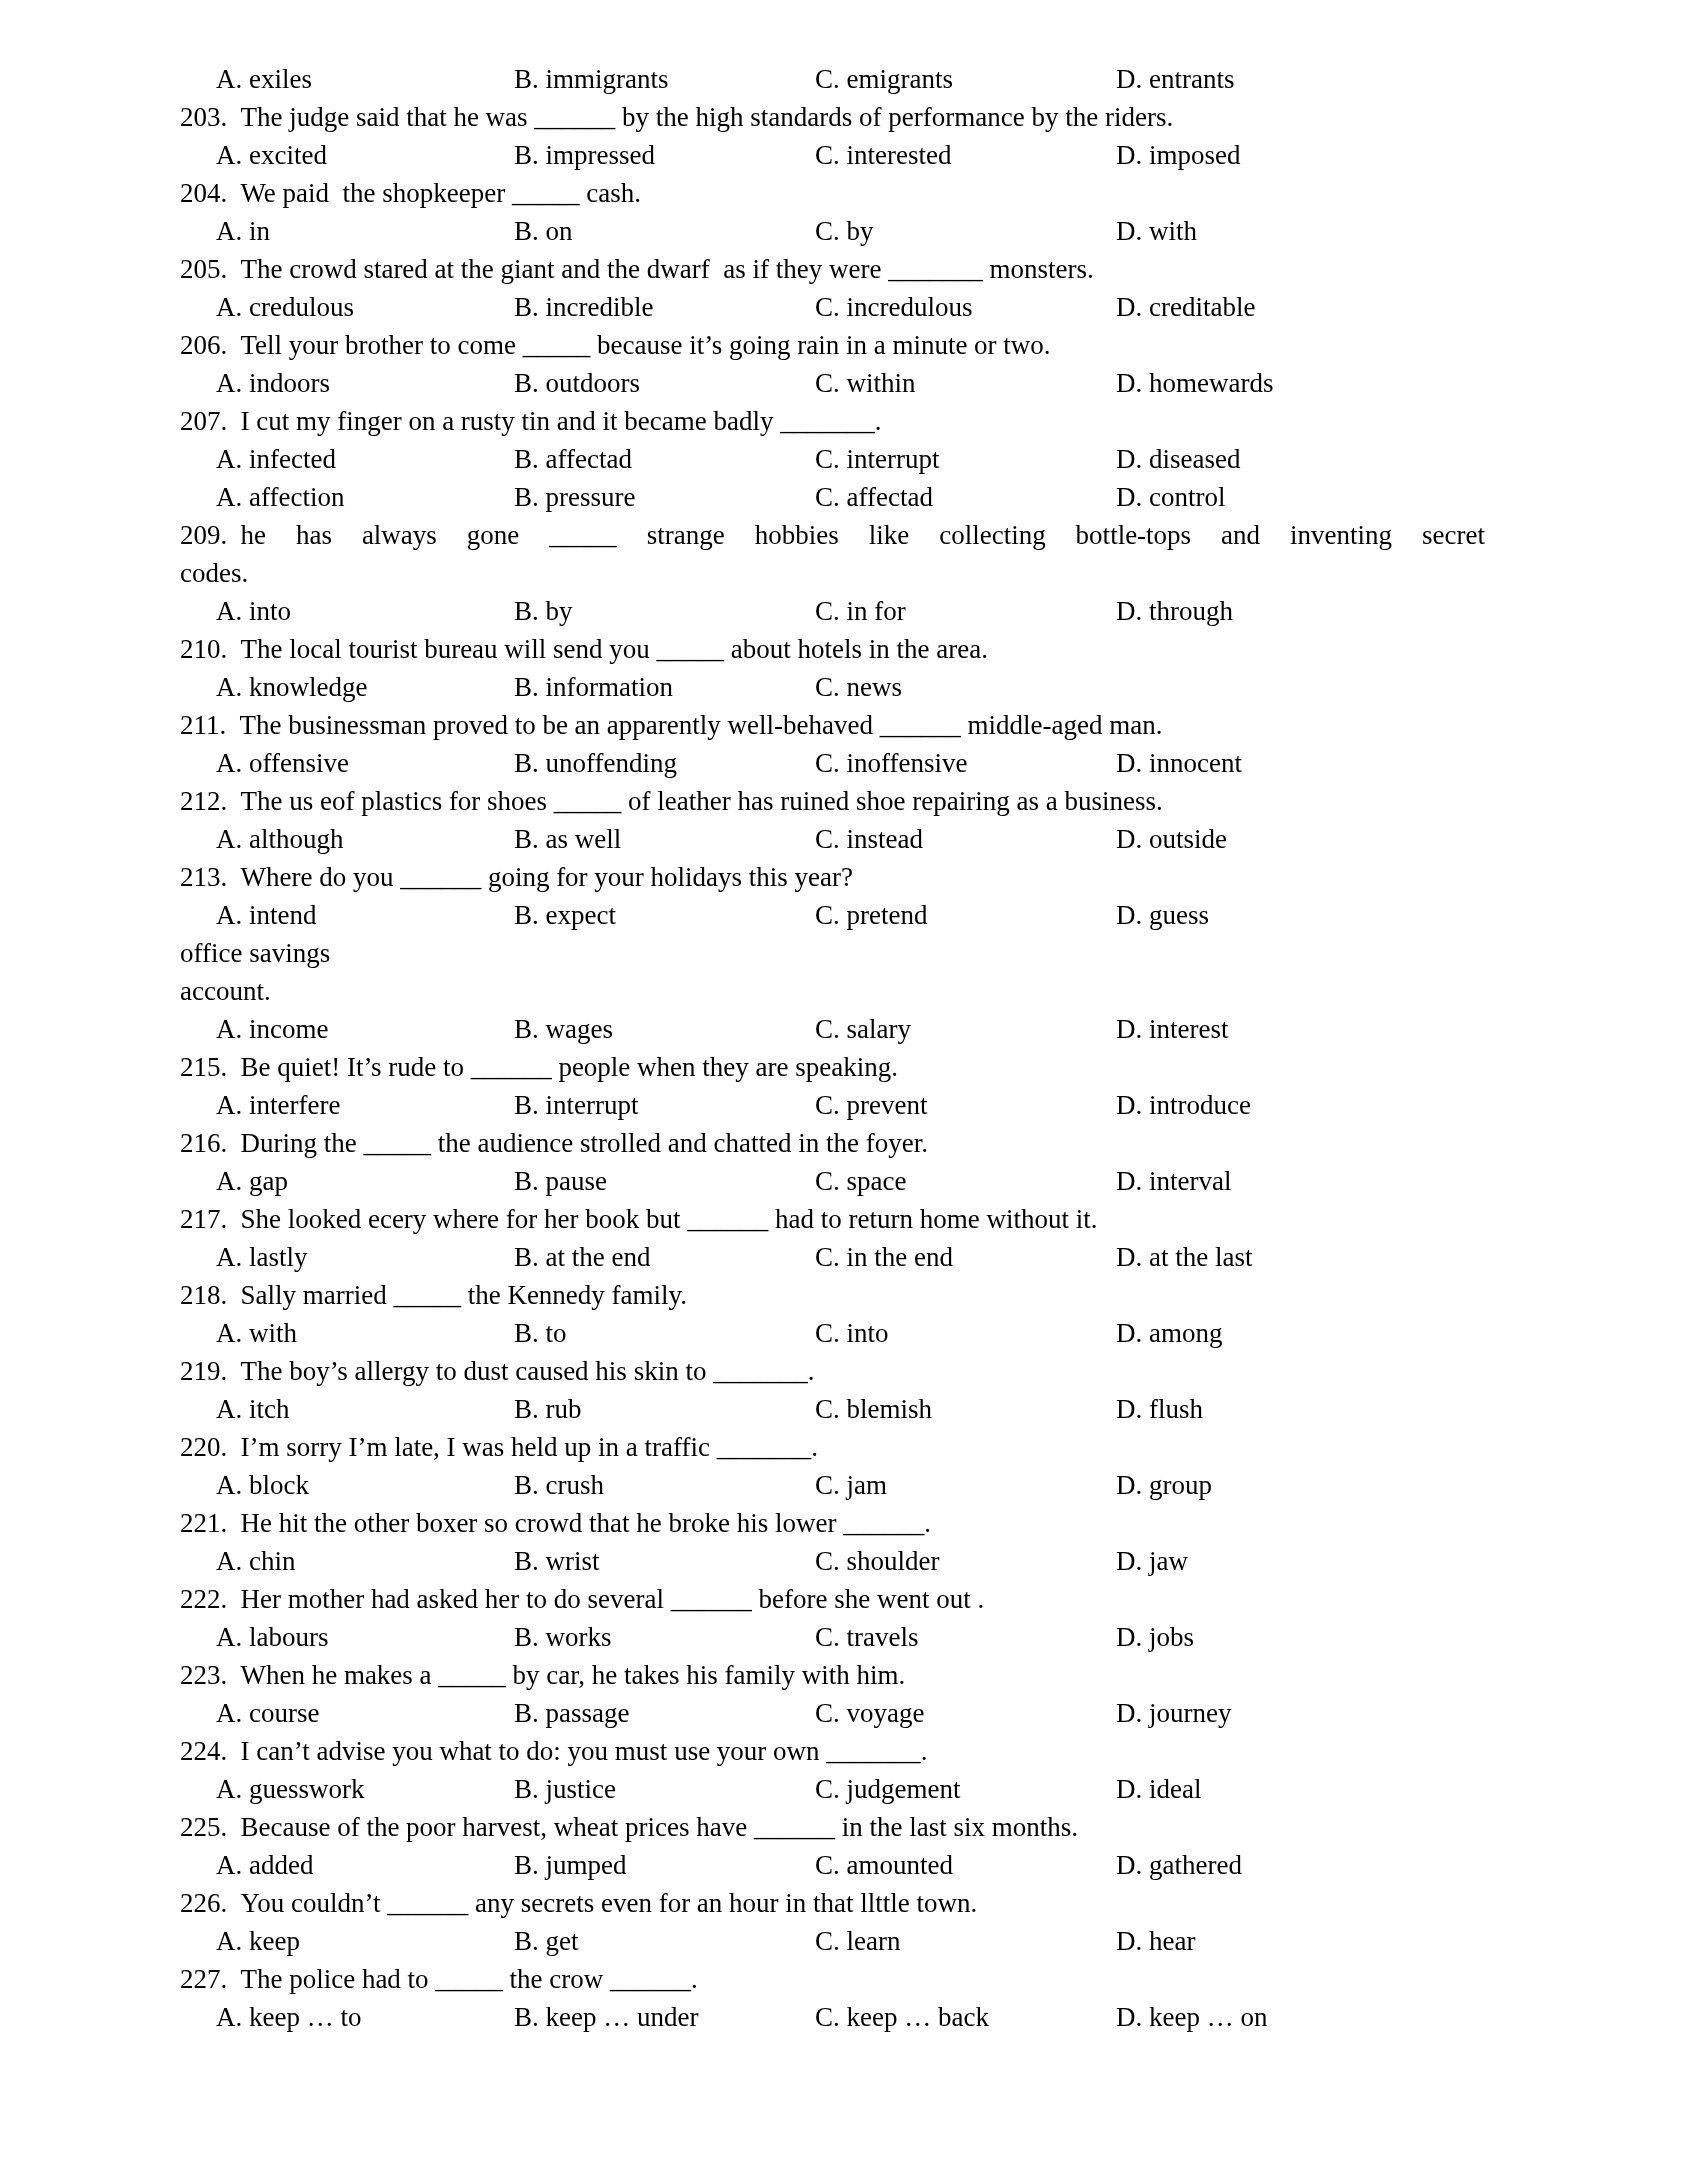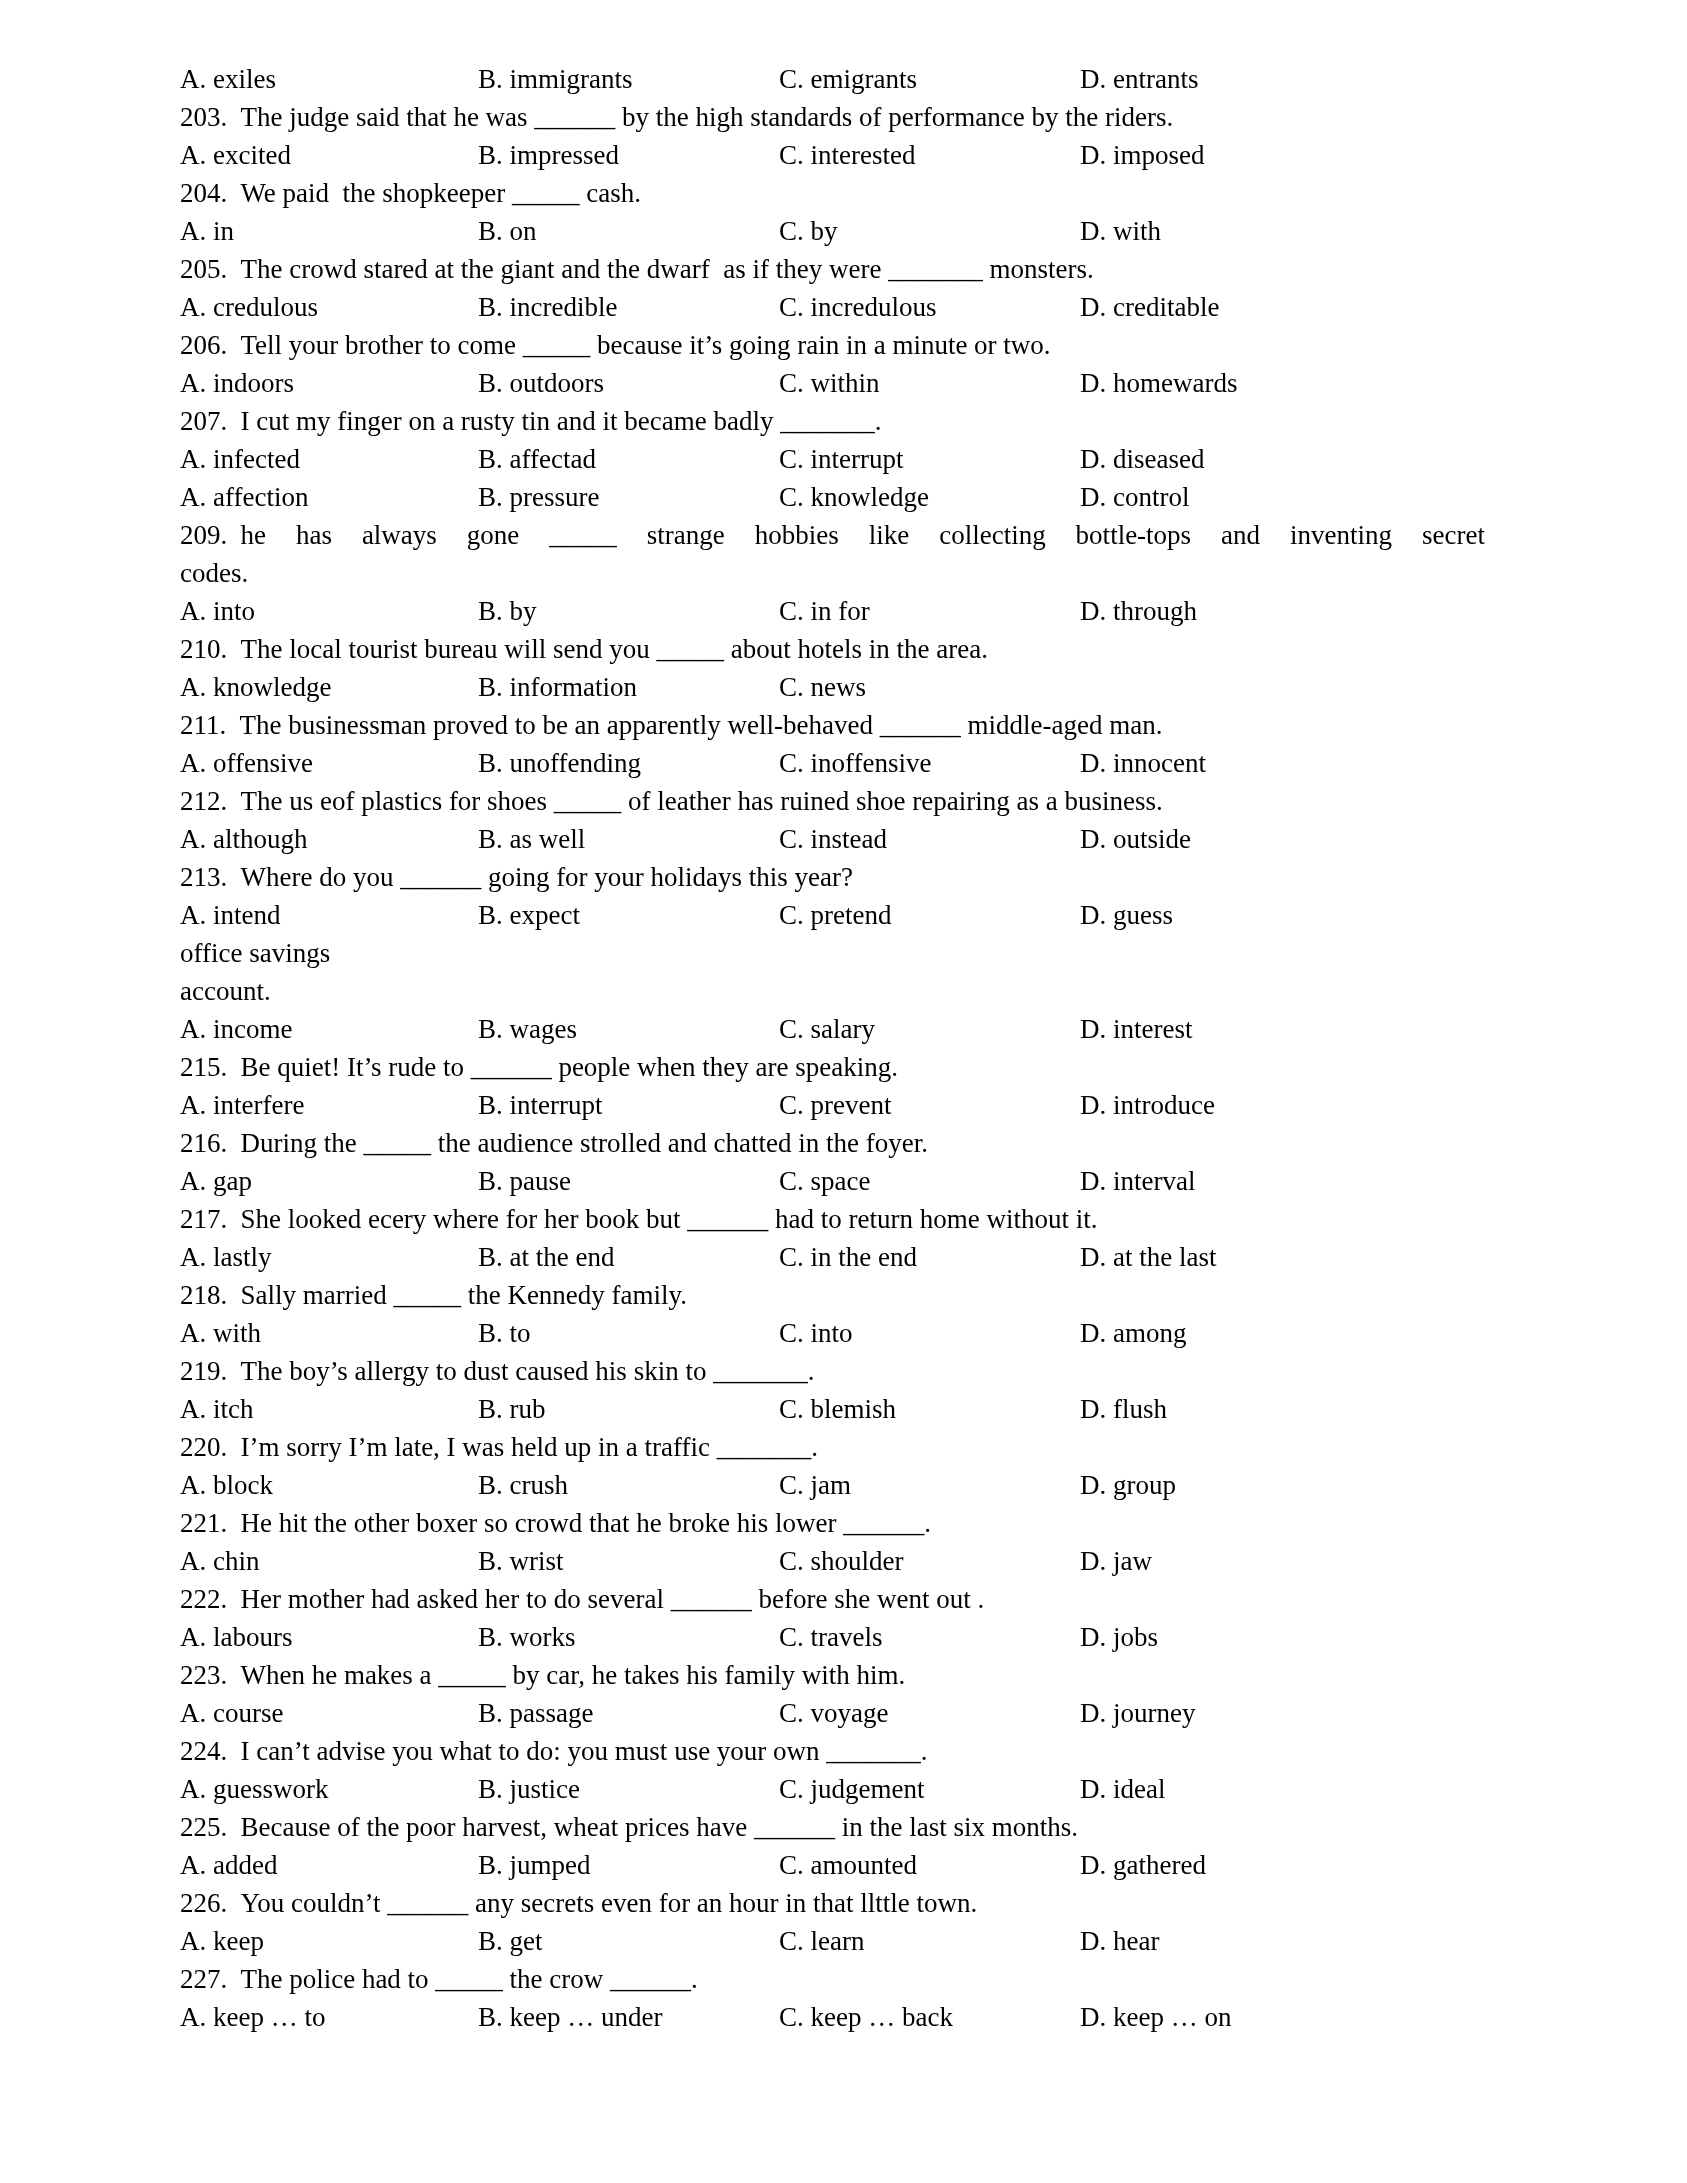--- a/index.html
+++ b/index.html
@@ -19,20 +19,21 @@
     width: 1305px;
     line-height: 38px;
   }
   .q-line { text-align: justify; }
   
   .q-line.justify-full { text-align-last: justify; }
   .q-num { padding-right: 13.2px; }
   .opt-row {
     display: grid;
     grid-template-columns: 298px 301px 301px 1fr;
+    margin-left: 36px;
   }
   .opt { white-space: nowrap; }
 </style>
 </head>
 <body>
 
 <div class="page">
   <div class="content" id="content">
   <div class="opt-row">
     <span class="opt">A. exiles</span>
@@ -93,21 +94,21 @@
     <span class="opt">A. infected</span>
     <span class="opt">B. affectad</span>
     <span class="opt">C. interrupt</span>
     <span class="opt">D. diseased</span>
   </div>
 
 
   <div class="opt-row">
     <span class="opt">A. affection</span>
     <span class="opt">B. pressure</span>
-    <span class="opt">C. knowledge</span>
+    <span class="opt">C. affectad</span>
     <span class="opt">D. control</span>
   </div>
 
   <div class="q-block">
     <div class="q-line justify-full"><span class="q-num">209.</span><span class="q-text">he has always gone _____ strange hobbies like collecting bottle-tops and inventing secret</span></div>
   <div class="q-line">codes.</div>
       </div>
 
   <div class="opt-row">
     <span class="opt">A. into</span>

